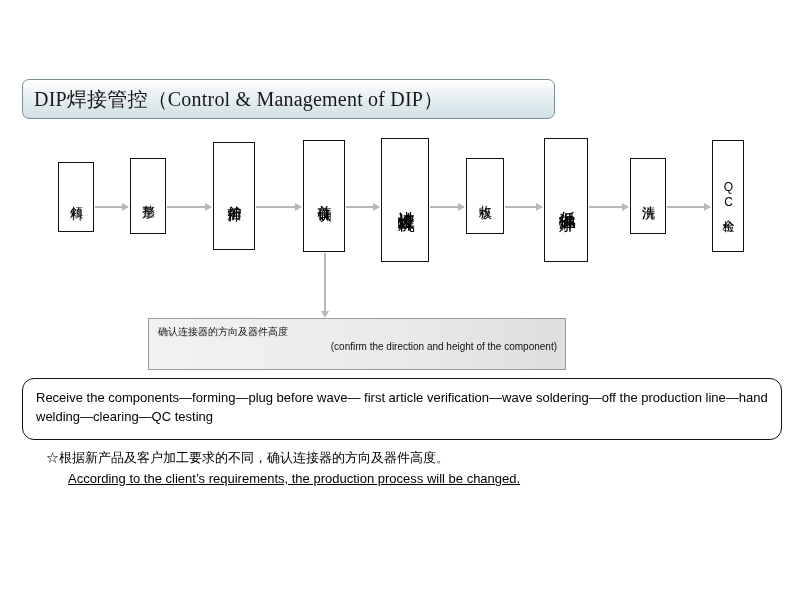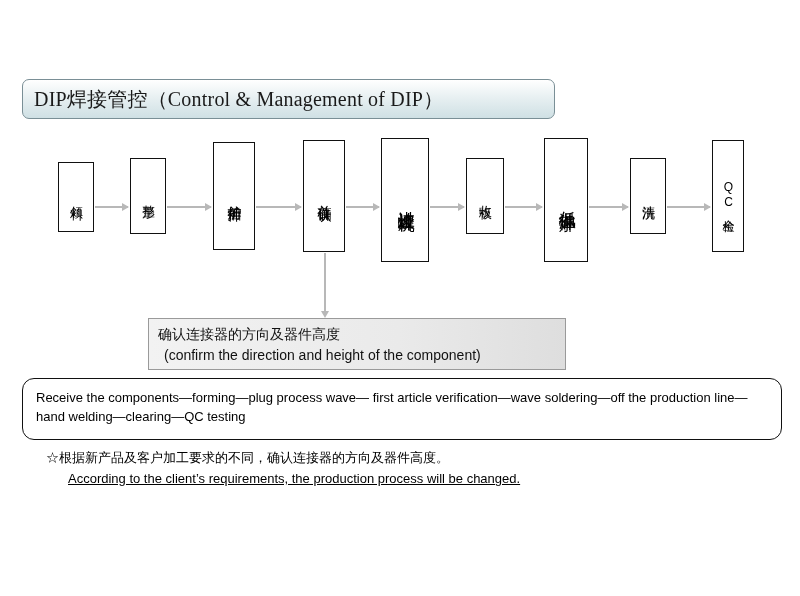--- a/index.html
+++ b/index.html
@@ -110,25 +110,25 @@
   .note-box {
     position: absolute;
     left: 148px;
     top: 318px;
     width: 418px;
     height: 52px;
     border: 1px solid #9a9a9a;
     background: linear-gradient(to right, #f2f2f2 0%, #eaeaea 60%, #dedede 100%);
     box-sizing: border-box;
     padding: 5px 8px 0 9px;
-    font-size: 14px;
+    font-size: 10px;
     color: #111111;
     line-height: 1.5;
   }
-  .note-line2 { padding-left: 6px; }
+  .note-line2 { padding-left: 6px; text-align: right; }
 
   
   .summary-box {
     position: absolute;
     left: 22px;
     top: 378px;
     width: 760px;
     height: 62px;
     border: 1px solid #111111;
     border-radius: 12px;
@@ -210,21 +210,21 @@
   <div class="arrow" style="left:667px; top:206px; width:43px;"></div>
 
   <div class="arrow-down" style="left:324px; top:253px; height:58px;"></div>
 
   <div class="note-box">
     <div>确认连接器的方向及器件高度</div>
     <div class="note-line2">(confirm the direction and height of the component)</div>
   </div>
 
   <div class="summary-box">
-    <span>Receive the components—forming—plug process wave— first article verification—wave soldering—off the production line—hand welding—clearing—QC testing</span>
+    <span>Receive the components—forming—plug before wave— first article verification—wave soldering—off the production line—hand welding—clearing—QC testing</span>
   </div>
 
   <div class="notes">
     <div class="note-row">☆根据新产品及客户加工要求的不同，确认连接器的方向及器件高度。</div>
     <div class="note-row indent">According to the client’s requirements, the production process will be changed.</div>
   </div>
 
 </div>
 
 </body></html>

